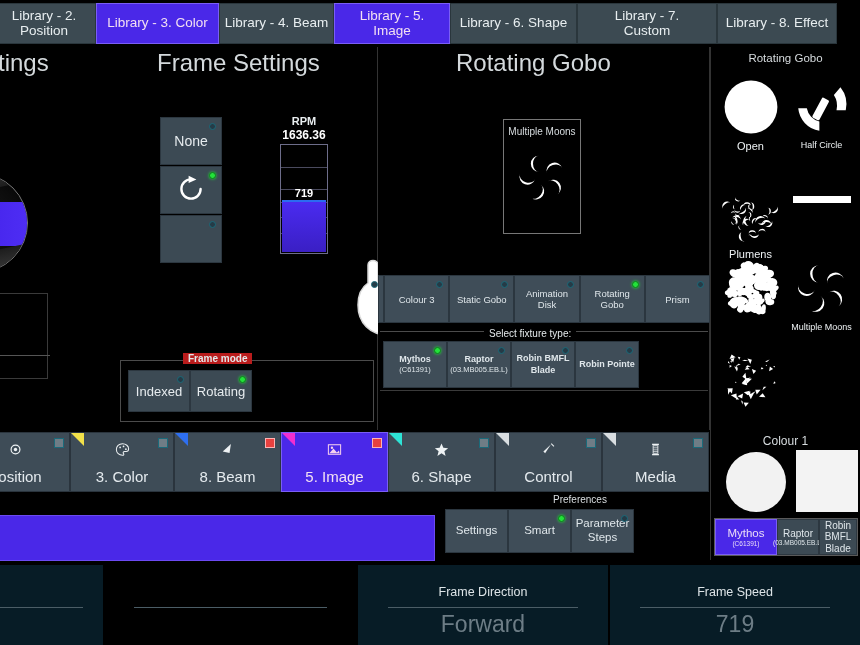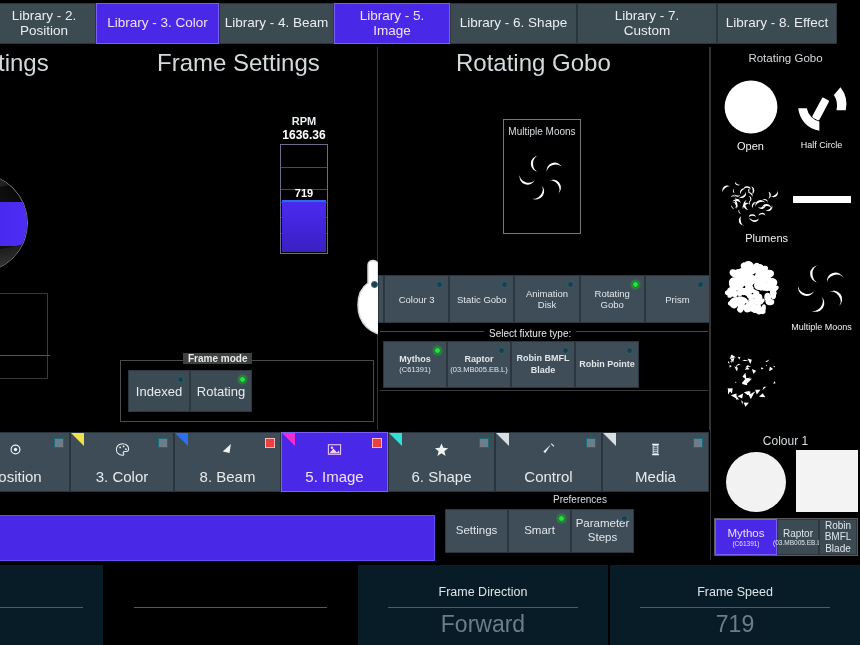--- a/index.html
+++ b/index.html
@@ -71,21 +71,21 @@
   .fader .fill { position: absolute; left: 1px; right: 1px; bottom: 1px; height: 48%;
                  background: linear-gradient(180deg,#4a2bf0,#3a1fc4); border-top: 2px solid #2b6bf0; }
   .fader .fv { position: absolute; left: 0; width: 100%; text-align: center; top: 50%; margin-top: -12px;
                font-size: 11px; color: #fff; font-weight: bold; }
 
   
   .hand { position: absolute; left: 232px; top: 200px; width: 84px; height: 90px; pointer-events: none; }
 
   
   .fmgroup { position: absolute; left: 8px; top: 313px; width: 254px; height: 62px; border: 1px solid #4b4b4b; }
-  .fmgroup .legend { position: absolute; left: 62px; top: -8px; background: #404040; padding: 0 5px;
+  .fmgroup .legend { position: absolute; left: 62px; top: -8px; background: #b91c1c; padding: 0 5px;
                      font-size: 10px; color: #e3e8ea; font-weight: bold; }
   .fmbtns { position: absolute; left: 7px; top: 9px; display: flex; }
   .fmbtn { position: relative; width: 62px; height: 42px; background: #3c4a54; border: 1px solid #2c3740;
            color: #e6ebee; font-size: 13px; display: flex; align-items: center; justify-content: center; }
 
   
   .gobopane { position: absolute; left: 378px; top: 0; width: 332px; height: 383px; background: #000; border-right: 1px solid #333; }
   .gobopane .pt { left: 78px; top: 2px; }
   .gobocard { position: absolute; left: 125px; top: 72px; width: 78px; height: 115px; border: 1px solid #777; background: #000; }
   .gobocard .cname { text-align: center; font-size: 10px; color: #d8dde0; padding-top: 6px; }
@@ -190,20 +190,40 @@
 
       </div>
       <div class="leftbox">
           <div class="ln"></div>
         </div>
     </div>
 
     <div class="framepane">
       <div class="panel-title pt">Frame Settings</div>
 
+      <div class="modebtns" id="modebtns">
+          <div class="mbtn">
+            <span class="led"></span>
+            <span>None</span>
+          </div>
+          <div class="mbtn">
+            <span class="led on"></span>
+            <span><svg class="arrsvg" viewBox="0 0 100 100">
+                <path d="M 50 18 A 32 32 0 1 0 82 50" fill="none" stroke="#fff" stroke-width="8" stroke-linecap="round"></path>
+                <polygon points="42,6 68,18 42,30" fill="#fff"></polygon>
+              </svg></span>
+          </div>
+          <div class="mbtn">
+            <span class="led"></span>
+            <span><svg class="arrsvg" viewBox="0 0 100 100" transform="scale(-1,1) translate(-100,0)">
+                <path d="M 50 18 A 32 32 0 1 0 82 50" fill="none" stroke="#fff" stroke-width="8" stroke-linecap="round"></path>
+                <polygon points="42,6 68,18 42,30" fill="#fff"></polygon>
+              </svg></span>
+          </div>
+        </div>
 
       <div class="rpmwrap">
         <div class="rpmlab">RPM</div>
         <div class="rpmval">1636.36</div>
         <div class="fader" id="fader">
           <div class="tick" style="top:22px"></div>
           <div class="tick" style="top:44px"></div>
           <div class="tick" style="top:57px"></div>
           <div class="tick" style="top:72px"></div>
           <div class="tick" style="top:88px"></div>
@@ -325,21 +345,21 @@
           <div class="gocell" style="left: 73px; top: 0px;">
             <div class="gi">
               <svg width="66" height="66" viewBox="0 0 100 100">
                 <path d="M 78 20 A 42 42 0 0 1 86 55 L 72 55 A 30 30 0 0 0 68 32 Z" fill="#fff"></path>
                 <path d="M 14 52 A 38 38 0 0 0 46 86 L 46 72 A 25 25 0 0 1 27 52 Z" fill="#fff"></path>
                 <rect x="42" y="36" width="12" height="34" rx="2" fill="#fff" transform="rotate(28 48 53)"></rect>
               </svg>
             </div>
             <div class="gl sm">Half Circle</div>
           </div>
-          <div class="gocell" style="left: 2px; top: 92px; text-align: right;">
+          <div class="gocell" style="left: 2px; top: 108px;">
             <div class="gi">
               <svg width="66" height="66" viewBox="0 0 100 100">
                 <path d="M 19.512581117643553 48.045234907224796 A 3.577374828532236 3.577374828532236 0 1 0 19.512581117643553 55.19998456428927 A 2.1464248971193416 3.577374828532236 0 1 1 19.512581117643553 48.045234907224796 Z" fill="#fff" transform="rotate(88 23.1 51.6)"></path>
                 <path d="M 22.603031663775138 55.55548570071654 A 3.392789780521262 3.392789780521262 0 1 0 22.603031663775138 62.34106526175906 A 2.035673868312757 3.392789780521262 0 1 1 22.603031663775138 55.55548570071654 Z" fill="#fff" transform="rotate(316 26.0 58.9)"></path>
                 <path d="M 26.05055243037371 33.28495014642485 A 4.422196502057613 4.422196502057613 0 1 0 26.05055243037371 42.12934315054008 A 2.653317901234568 4.422196502057613 0 1 1 26.05055243037371 33.28495014642485 Z" fill="#fff" transform="rotate(281 30.5 37.7)"></path>
                 <path d="M 39.03459371389697 36.18257675805589 A 5.49275548696845 5.49275548696845 0 1 0 39.03459371389697 47.168087731992784 A 3.29565329218107 5.49275548696845 0 1 1 39.03459371389697 36.18257675805589 Z" fill="#fff" transform="rotate(85 44.5 41.7)"></path>
                 <path d="M 37.460066693650035 31.575042712005406 A 5.801997599451303 5.801997599451303 0 1 0 37.460066693650035 43.179037910908015 A 3.4811985596707817 5.801997599451303 0 1 1 37.460066693650035 31.575042712005406 Z" fill="#fff" transform="rotate(175 43.3 37.4)"></path>
                 <path d="M 45.90737905495919 49.50946393754934 A 7.695601851851851 7.695601851851851 0 1 0 45.90737905495919 64.90066764125305 A 4.61736111111111 7.695601851851851 0 1 1 45.90737905495919 49.50946393754934 Z" fill="#fff" transform="rotate(349 53.6 57.2)"></path>
                 <path d="M 59.63331220979509 58.73043758536457 A 7.778506515775034 7.778506515775034 0 1 0 59.63331220979509 74.28745061691464 A 4.667103909465021 7.778506515775034 0 1 1 59.63331220979509 58.73043758536457 Z" fill="#fff" transform="rotate(68 67.4 66.5)"></path>
                 <path d="M 20.299890685145115 56.618114470517284 A 6.359353566529492 6.359353566529492 0 1 0 20.299890685145115 69.33682160357627 A 3.815612139917695 6.359353566529492 0 1 1 20.299890685145115 56.618114470517284 Z" fill="#fff" transform="rotate(101 26.7 63.0)"></path>

